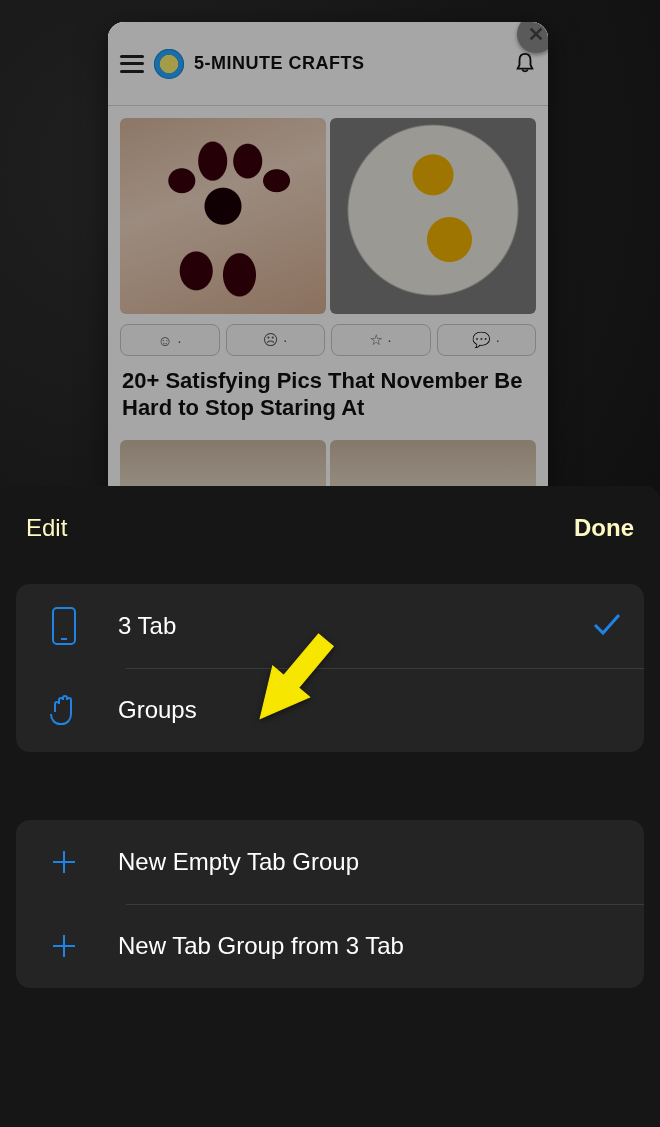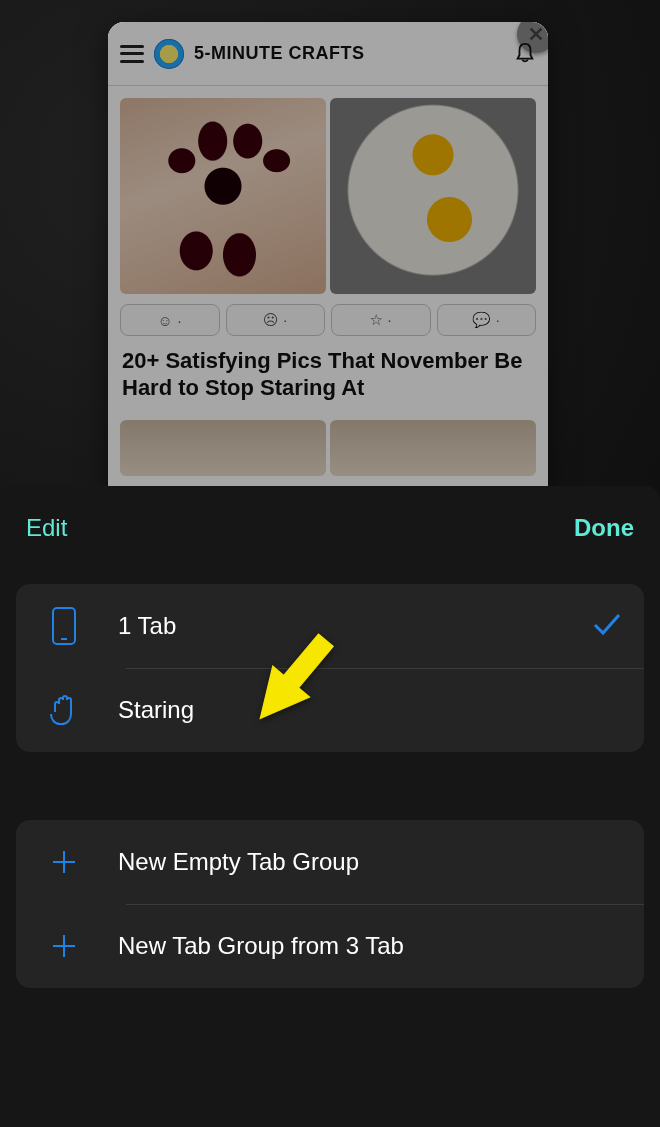--- a/index.html
+++ b/index.html
@@ -22,21 +22,21 @@
     background: #fff;
     border-radius: 16px;
     overflow: hidden;
     box-shadow: 0 6px 30px rgba(0,0,0,.5);
   }
   .tab-preview::after{ 
     content:""; position:absolute; inset:0; background:rgba(0,0,0,.35);
     pointer-events:none;
   }
   .tp-header {
-    height: 64px;
+    height: 84px;
     background: #fff;
     border-bottom: 1px solid #d8d8d8;
     display: flex; align-items: center;
     padding: 0 12px;
     gap: 10px;
     font-weight: 800;
     color: #111;
   }
   .tp-hamburger { width: 24px; height: 18px; display:flex; flex-direction:column; justify-content:space-between;}
   .tp-hamburger span{height:3px;background:#222;border-radius:2px;}
@@ -100,21 +100,21 @@
   .sheet{
     position:absolute; left:0; right:0; top:486px; bottom:0;
     background:#161616;
     border-top-left-radius:14px; border-top-right-radius:14px;
     padding-top:6px;
   }
   .sheet-header{
     display:flex; align-items:center; justify-content:space-between;
     padding:22px 26px 26px;
   }
-  .sheet-header .link{ color:#5eead4; font-size:24px; font-weight:400;}
+  .sheet-header .link{ color:#fef9c3; font-size:24px; font-weight:400;}
   .sheet-header .title{ color:#fff; font-size:24px; font-weight:700;}
   .group{
     margin:16px 16px 0;
     background:#242424;
     border-radius:14px;
     overflow:hidden;
   }
   .group.two{ margin-top:68px;}
   .row{
     display:flex; align-items:center;
@@ -196,34 +196,34 @@
   </div>
 
   <div class="group">
     <div class="row">
       <div class="icon">
         <svg width="26" height="40" viewBox="0 0 26 40">
             <rect x="2" y="2" width="22" height="36" rx="4"></rect>
             <line x1="10" y1="33" x2="16" y2="33"></line>
           </svg>
       </div>
-      <div class="label">1 Tab</div>
+      <div class="label">3 Tab</div>
       <div class="check">
         <svg viewBox="0 0 30 26">
             <path d="M3 14 L11 22 L27 4"></path>
           </svg>
       </div>
     </div>
     <div class="row">
       <div class="icon">
         <svg width="30" height="36" viewBox="0 0 30 36">
           <path d="M6 20v-8a2 2 0 0 1 4 0V8a2 2 0 0 1 4 0V6a2 2 0 0 1 4 0v2a2 2 0 0 1 4 0v14c0 6-4 10-9 10h-2c-5 0-9-4-9-10"></path>
         </svg>
       </div>
-      <div class="label">Staring</div>
+      <div class="label">Groups</div>
     </div>
   </div>
 
   <div class="group two">
     <div class="row">
       <div class="icon">
         <svg width="28" height="28" viewBox="0 0 28 28">
             <line x1="14" y1="3" x2="14" y2="25"></line>
             <line x1="3" y1="14" x2="25" y2="14"></line>
           </svg>

